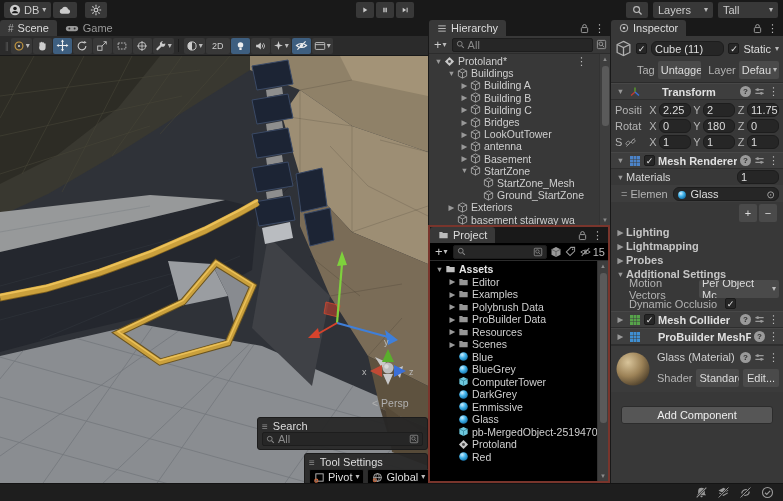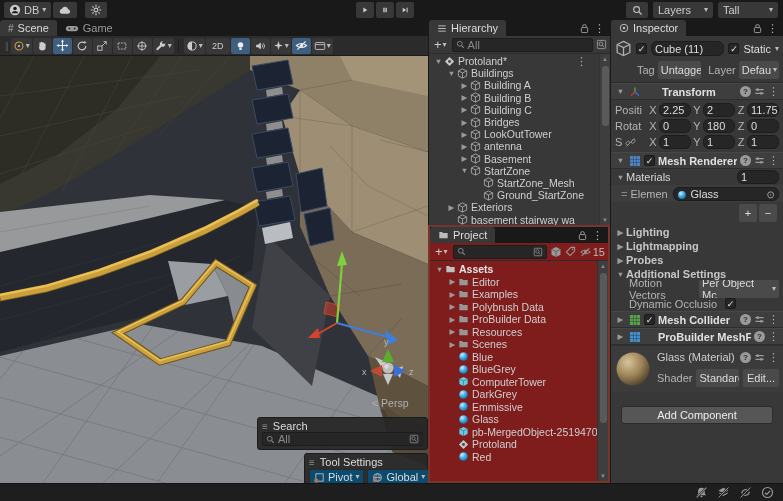--- a/index.html
+++ b/index.html
@@ -12,42 +12,42 @@
   .topbar{position:absolute;left:0;top:0;width:783px;height:20px;background:#191919;display:flex;align-items:center}
   .tb-btn{height:16px;background:#383838;border-radius:2px;display:flex;align-items:center;gap:3px;padding:0 5px;margin-right:2px;color:#ccc;cursor:default}
   .playgroup{position:absolute;left:356px;top:2px;display:flex;gap:2px}
   .tb-right{position:absolute;right:5px;top:2px;display:flex;gap:5px}
   .dd-btn{height:16px;background:#383838;border-radius:2px;display:flex;align-items:center;justify-content:space-between;padding:0 5px;color:#ccc;width:60px}
   
   .statusbar{position:absolute;left:0;bottom:0;width:783px;height:18px;background:#1e1e1e;border-top:1px solid #141414;display:flex;align-items:center;justify-content:flex-end;gap:9px;padding-right:9px}
   
   .left-pane{position:absolute;left:0;top:20px;width:428px;height:463px;background:#383838}
   .hier-pane{position:absolute;left:428px;top:20px;width:182px;height:205px;background:#383838;border-left:1px solid #191919}
-  .proj-pane{position:absolute;left:428px;top:225px;width:182px;height:258px;background:#7f1d1d;border:2px solid #79352c}
+  .proj-pane{position:absolute;left:428px;top:225px;width:182px;height:258px;background:#000000;border:2px solid #79352c}
   .insp-pane{position:absolute;left:610px;top:20px;width:173px;height:463px;background:#383838;border-left:1px solid #191919;display:flex;flex-direction:column;overflow:hidden}
   
   .tabstrip{height:16px;background:#191919;display:flex;align-items:stretch}
   .tab{display:flex;align-items:center;gap:4px;padding:0 8px;background:#383838;color:#ddd;border-radius:3px 3px 0 0}
   .tab.inactive{background:transparent;color:#999}
   .tabstrip .spacer{flex:1}
   .tab-ctrl{display:flex;align-items:center;gap:5px;padding-right:5px}
   .kebab{color:#bbb;font-size:11px;line-height:1}
   
   .scene-toolbar{height:20px;background:#2b2b2b;border-bottom:1px solid #191919;display:flex;align-items:center;padding:0 3px;gap:1px}
   .st-btn{height:16px;min-width:19px;padding:0 2px;background:#383838;border-radius:2px;display:flex;align-items:center;justify-content:center;gap:1px;color:#ccc;font-size:9px}
   .st-btn.on{background:#3e5f80}
   .st-sep{width:2px;height:13px;border-left:1px solid #1d1d1d;margin:0 3px}
   .grip{color:#555;font-size:9px;letter-spacing:-1px;padding:0 2px}
   
   .viewport{position:absolute;left:0;top:36px;width:428px;height:427px;overflow:hidden;background:#2f3238}
   .overlay{position:absolute;background:rgba(38,38,38,.93);border:1px solid #1c1c1c;border-radius:3px;padding:2px 4px 3px}
   .ov-hd{display:flex;align-items:center;gap:5px;color:#ddd;height:12px}
   .handle{color:#8a8a8a;font-size:10px}
   .searchbox{height:14px;background:#262626;border:1px solid #1d1d1d;border-radius:2px;display:flex;align-items:center;gap:3px;padding:0 3px;color:#8a8a8a}
-  .ts-btn{height:16px;background:#0c4a6e;border:1px solid #2a2a2a;border-radius:2px;display:flex;align-items:center;gap:3px;padding:0 4px;color:#ddd}
+  .ts-btn{height:16px;background:#000000;border:1px solid #2a2a2a;border-radius:2px;display:flex;align-items:center;gap:3px;padding:0 4px;color:#ddd}
   
   .panel-toolbar{height:18px;display:flex;align-items:center;gap:3px;padding:0 3px;border-bottom:1px solid #2c2c2c}
   .plus-btn{display:flex;align-items:center;gap:1px;color:#ccc;padding:0 2px;font-size:13px}
   .tree{position:relative;overflow:hidden;flex:1}
   .trow{display:flex;align-items:center;white-space:nowrap;overflow:hidden;padding-left:4px}
   .hier .trow{height:12.2px}
   .proj .trow{height:12.5px}
   .trow .lbl{margin-left:3px;color:#cfcfcf;font-size:10.5px}
   .trow.bold .lbl{font-weight:bold;color:#e6e6e6}
   .row-kebab{margin-left:auto;margin-right:12px;color:#bbb}

